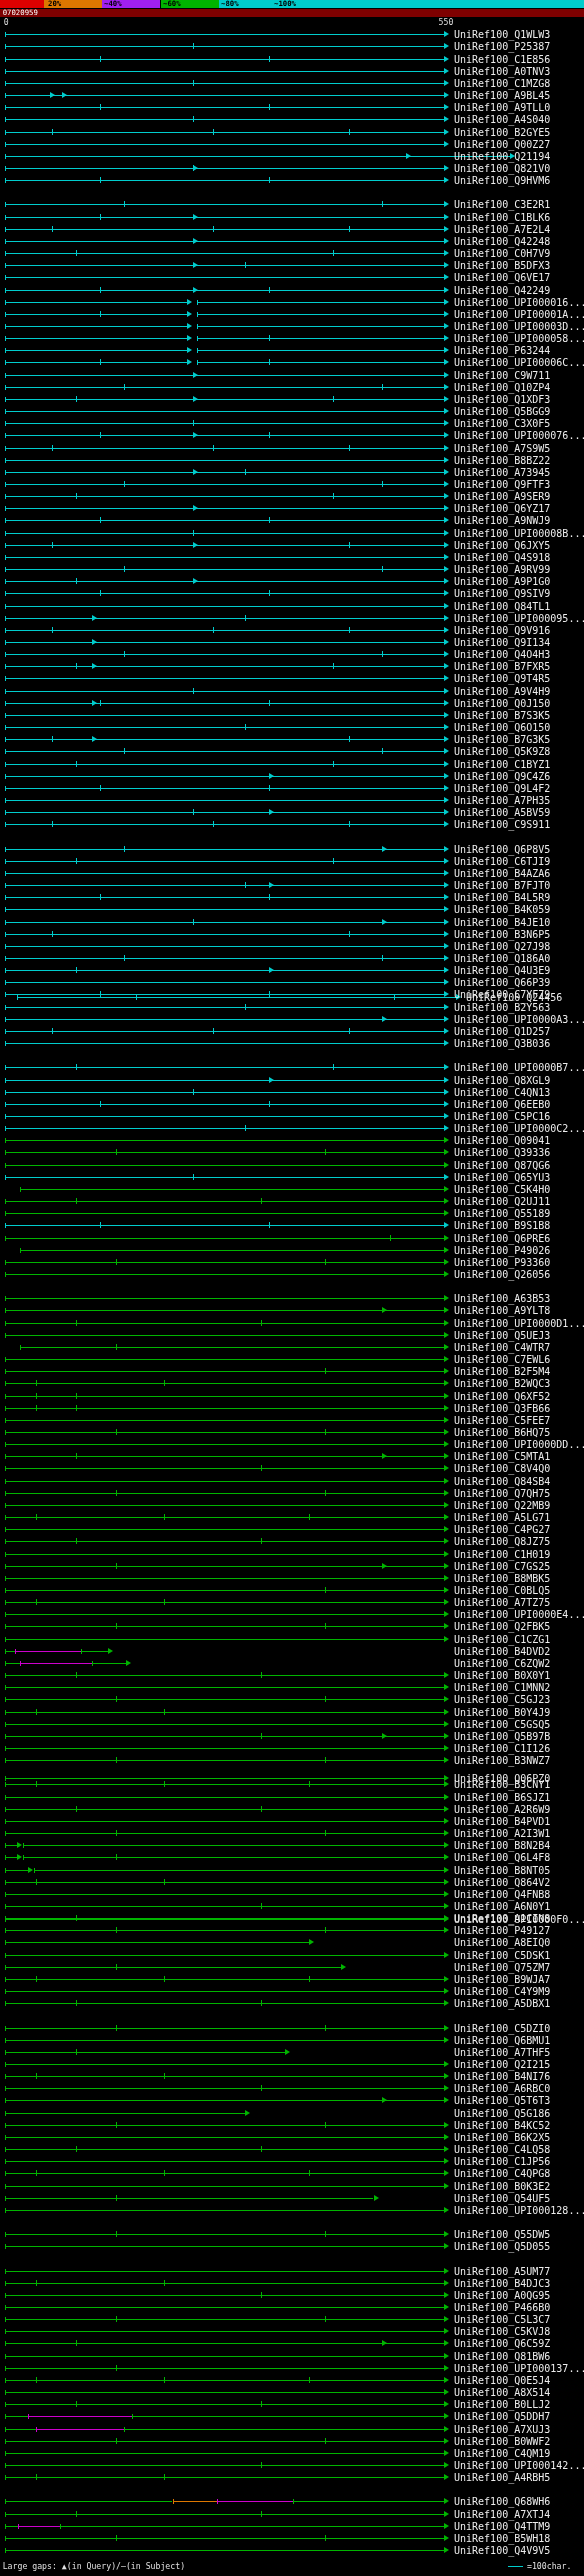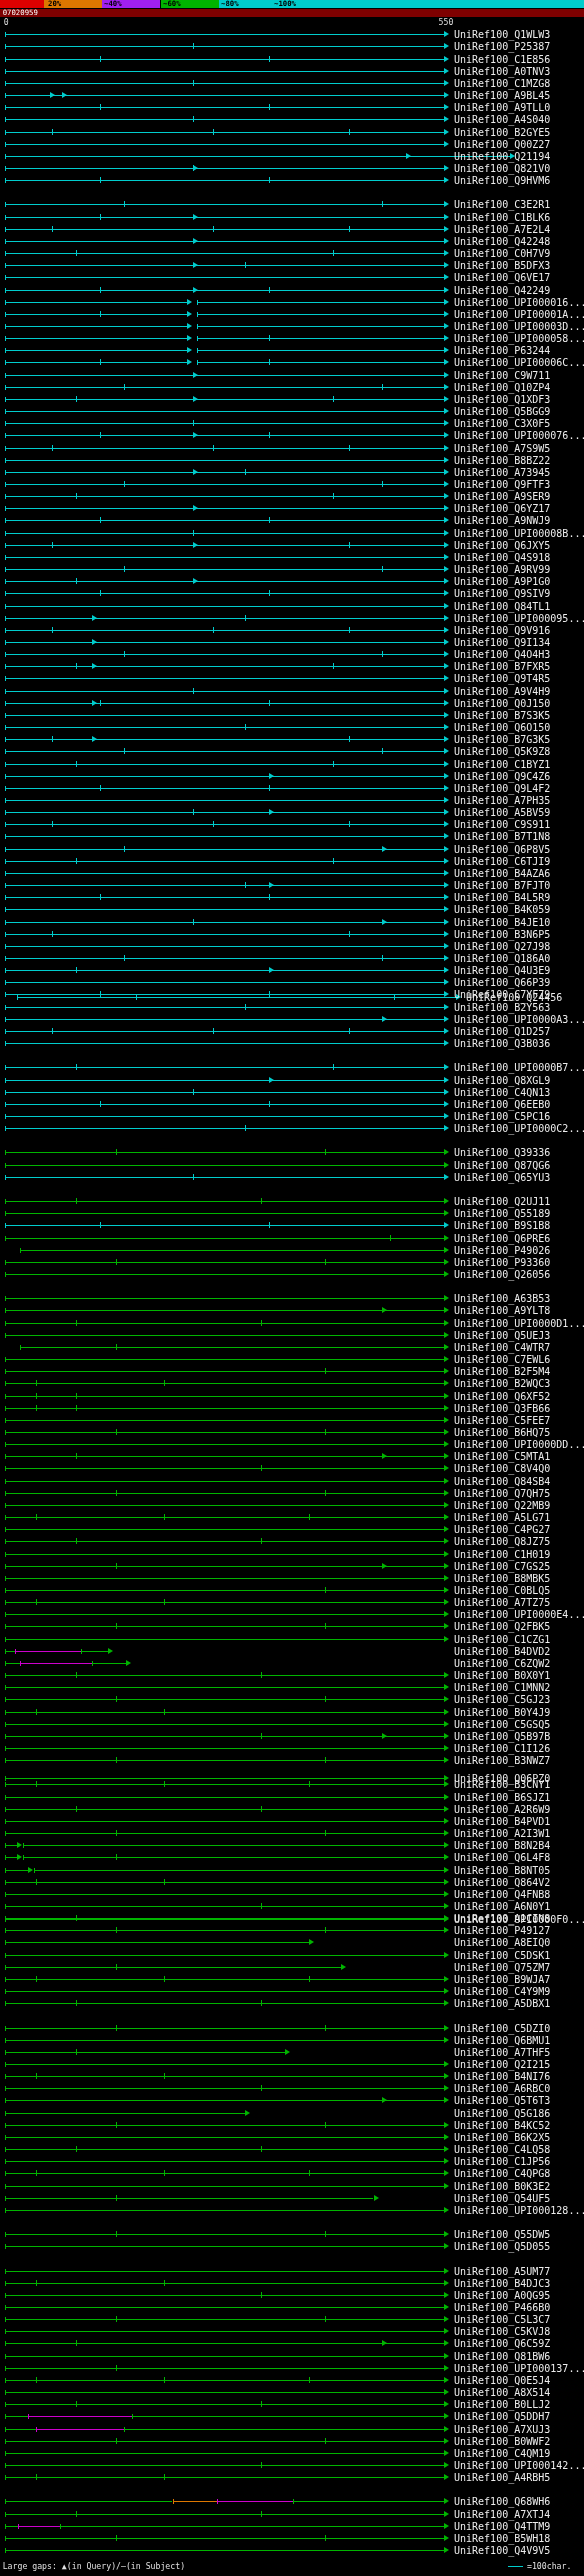--- a/index.html
+++ b/index.html
@@ -551,26 +551,20 @@
     </div>
     <div class="hit-row" style="top: 818px;">
       <div class="seg" style="left: 5.3px; width: 439px; background: rgb(0, 204, 204);"></div>
       <div class="stick" style="left: 5.3px; background: rgb(0, 204, 204);"></div>
       <div class="arr" style="left: 444px; border-left-color: rgb(0, 204, 204);"></div>
       <div class="tick" style="left: 52px; background: rgb(0, 204, 204);"></div>
       <div class="tick" style="left: 213px; background: rgb(0, 204, 204);"></div>
       <div class="tick" style="left: 349px; background: rgb(0, 204, 204);"></div>
       <span class="hit-label">UniRef100_C9S911</span>
     </div>
-    <div class="hit-row" style="top: 830px;">
-      <div class="seg" style="left: 5.3px; width: 439px; background: rgb(0, 204, 204);"></div>
-      <div class="stick" style="left: 5.3px; background: rgb(0, 204, 204);"></div>
-      <div class="arr" style="left: 444px; border-left-color: rgb(0, 204, 204);"></div>
-      <span class="hit-label">UniRef100_B7T1N8</span>
-    </div>
     <div class="hit-row" style="top: 843px;">
       <div class="seg" style="left: 5.3px; width: 439px; background: rgb(0, 204, 204);"></div>
       <div class="stick" style="left: 5.3px; background: rgb(0, 204, 204);"></div>
       <div class="arr" style="left: 444px; border-left-color: rgb(0, 204, 204);"></div>
       <div class="tick" style="left: 124px; background: rgb(0, 204, 204);"></div>
       <div class="arr" style="left: 382px; border-left-color: rgb(0, 204, 204);"></div>
       <span class="hit-label">UniRef100_Q6P8V5</span>
     </div>
     <div class="hit-row" style="top: 855px;">
       <div class="seg" style="left: 5.3px; width: 439px; background: rgb(0, 204, 204);"></div>
@@ -733,40 +727,52 @@
       <div class="arr" style="left: 444px; border-left-color: rgb(0, 204, 204);"></div>
       <span class="hit-label">UniRef100_C5PC16</span>
     </div>
     <div class="hit-row" style="top: 1122px;">
       <div class="seg" style="left: 5.3px; width: 439px; background: rgb(0, 204, 204);"></div>
       <div class="stick" style="left: 5.3px; background: rgb(0, 204, 204);"></div>
       <div class="arr" style="left: 444px; border-left-color: rgb(0, 204, 204);"></div>
       <div class="tick" style="left: 245px; background: rgb(0, 204, 204);"></div>
       <span class="hit-label">UniRef100_UPI0000C2...</span>
     </div>
+    <div class="hit-row" style="top: 1134px;">
+      <div class="seg" style="left: 5.3px; width: 439px; background: rgb(0, 180, 0);"></div>
+      <div class="stick" style="left: 5.3px; background: rgb(0, 180, 0);"></div>
+      <div class="arr" style="left: 444px; border-left-color: rgb(0, 180, 0);"></div>
+      <span class="hit-label">UniRef100_Q09041</span>
+    </div>
     <div class="hit-row" style="top: 1146px;">
       <div class="seg" style="left: 5.3px; width: 439px; background: rgb(0, 180, 0);"></div>
       <div class="stick" style="left: 5.3px; background: rgb(0, 180, 0);"></div>
       <div class="arr" style="left: 444px; border-left-color: rgb(0, 180, 0);"></div>
       <div class="tick" style="left: 116px; background: rgb(0, 180, 0);"></div>
       <div class="tick" style="left: 325px; background: rgb(0, 180, 0);"></div>
       <span class="hit-label">UniRef100_Q39336</span>
     </div>
     <div class="hit-row" style="top: 1159px;">
       <div class="seg" style="left: 5.3px; width: 439px; background: rgb(0, 180, 0);"></div>
       <div class="stick" style="left: 5.3px; background: rgb(0, 180, 0);"></div>
       <div class="arr" style="left: 444px; border-left-color: rgb(0, 180, 0);"></div>
       <span class="hit-label">UniRef100_Q87QG6</span>
     </div>
     <div class="hit-row" style="top: 1171px;">
       <div class="seg" style="left: 5.3px; width: 439px; background: rgb(0, 204, 204);"></div>
       <div class="stick" style="left: 5.3px; background: rgb(0, 204, 204);"></div>
       <div class="arr" style="left: 444px; border-left-color: rgb(0, 204, 204);"></div>
       <div class="tick" style="left: 193px; background: rgb(0, 204, 204);"></div>
       <span class="hit-label">UniRef100_Q65YU3</span>
+    </div>
+    <div class="hit-row" style="top: 1183px;">
+      <div class="seg" style="left: 20px; width: 425px; background: rgb(0, 180, 0);"></div>
+      <div class="stick" style="left: 20px; background: rgb(0, 180, 0);"></div>
+      <div class="arr" style="left: 444px; border-left-color: rgb(0, 180, 0);"></div>
+      <span class="hit-label">UniRef100_C5K4H0</span>
     </div>
     <div class="hit-row" style="top: 1195px;">
       <div class="seg" style="left: 5.3px; width: 439px; background: rgb(0, 180, 0);"></div>
       <div class="stick" style="left: 5.3px; background: rgb(0, 180, 0);"></div>
       <div class="arr" style="left: 444px; border-left-color: rgb(0, 180, 0);"></div>
       <div class="tick" style="left: 76px; background: rgb(0, 180, 0);"></div>
       <div class="tick" style="left: 261px; background: rgb(0, 180, 0);"></div>
       <span class="hit-label">UniRef100_Q2UJ11</span>
     </div>
     <div class="hit-row" style="top: 1207px;">

